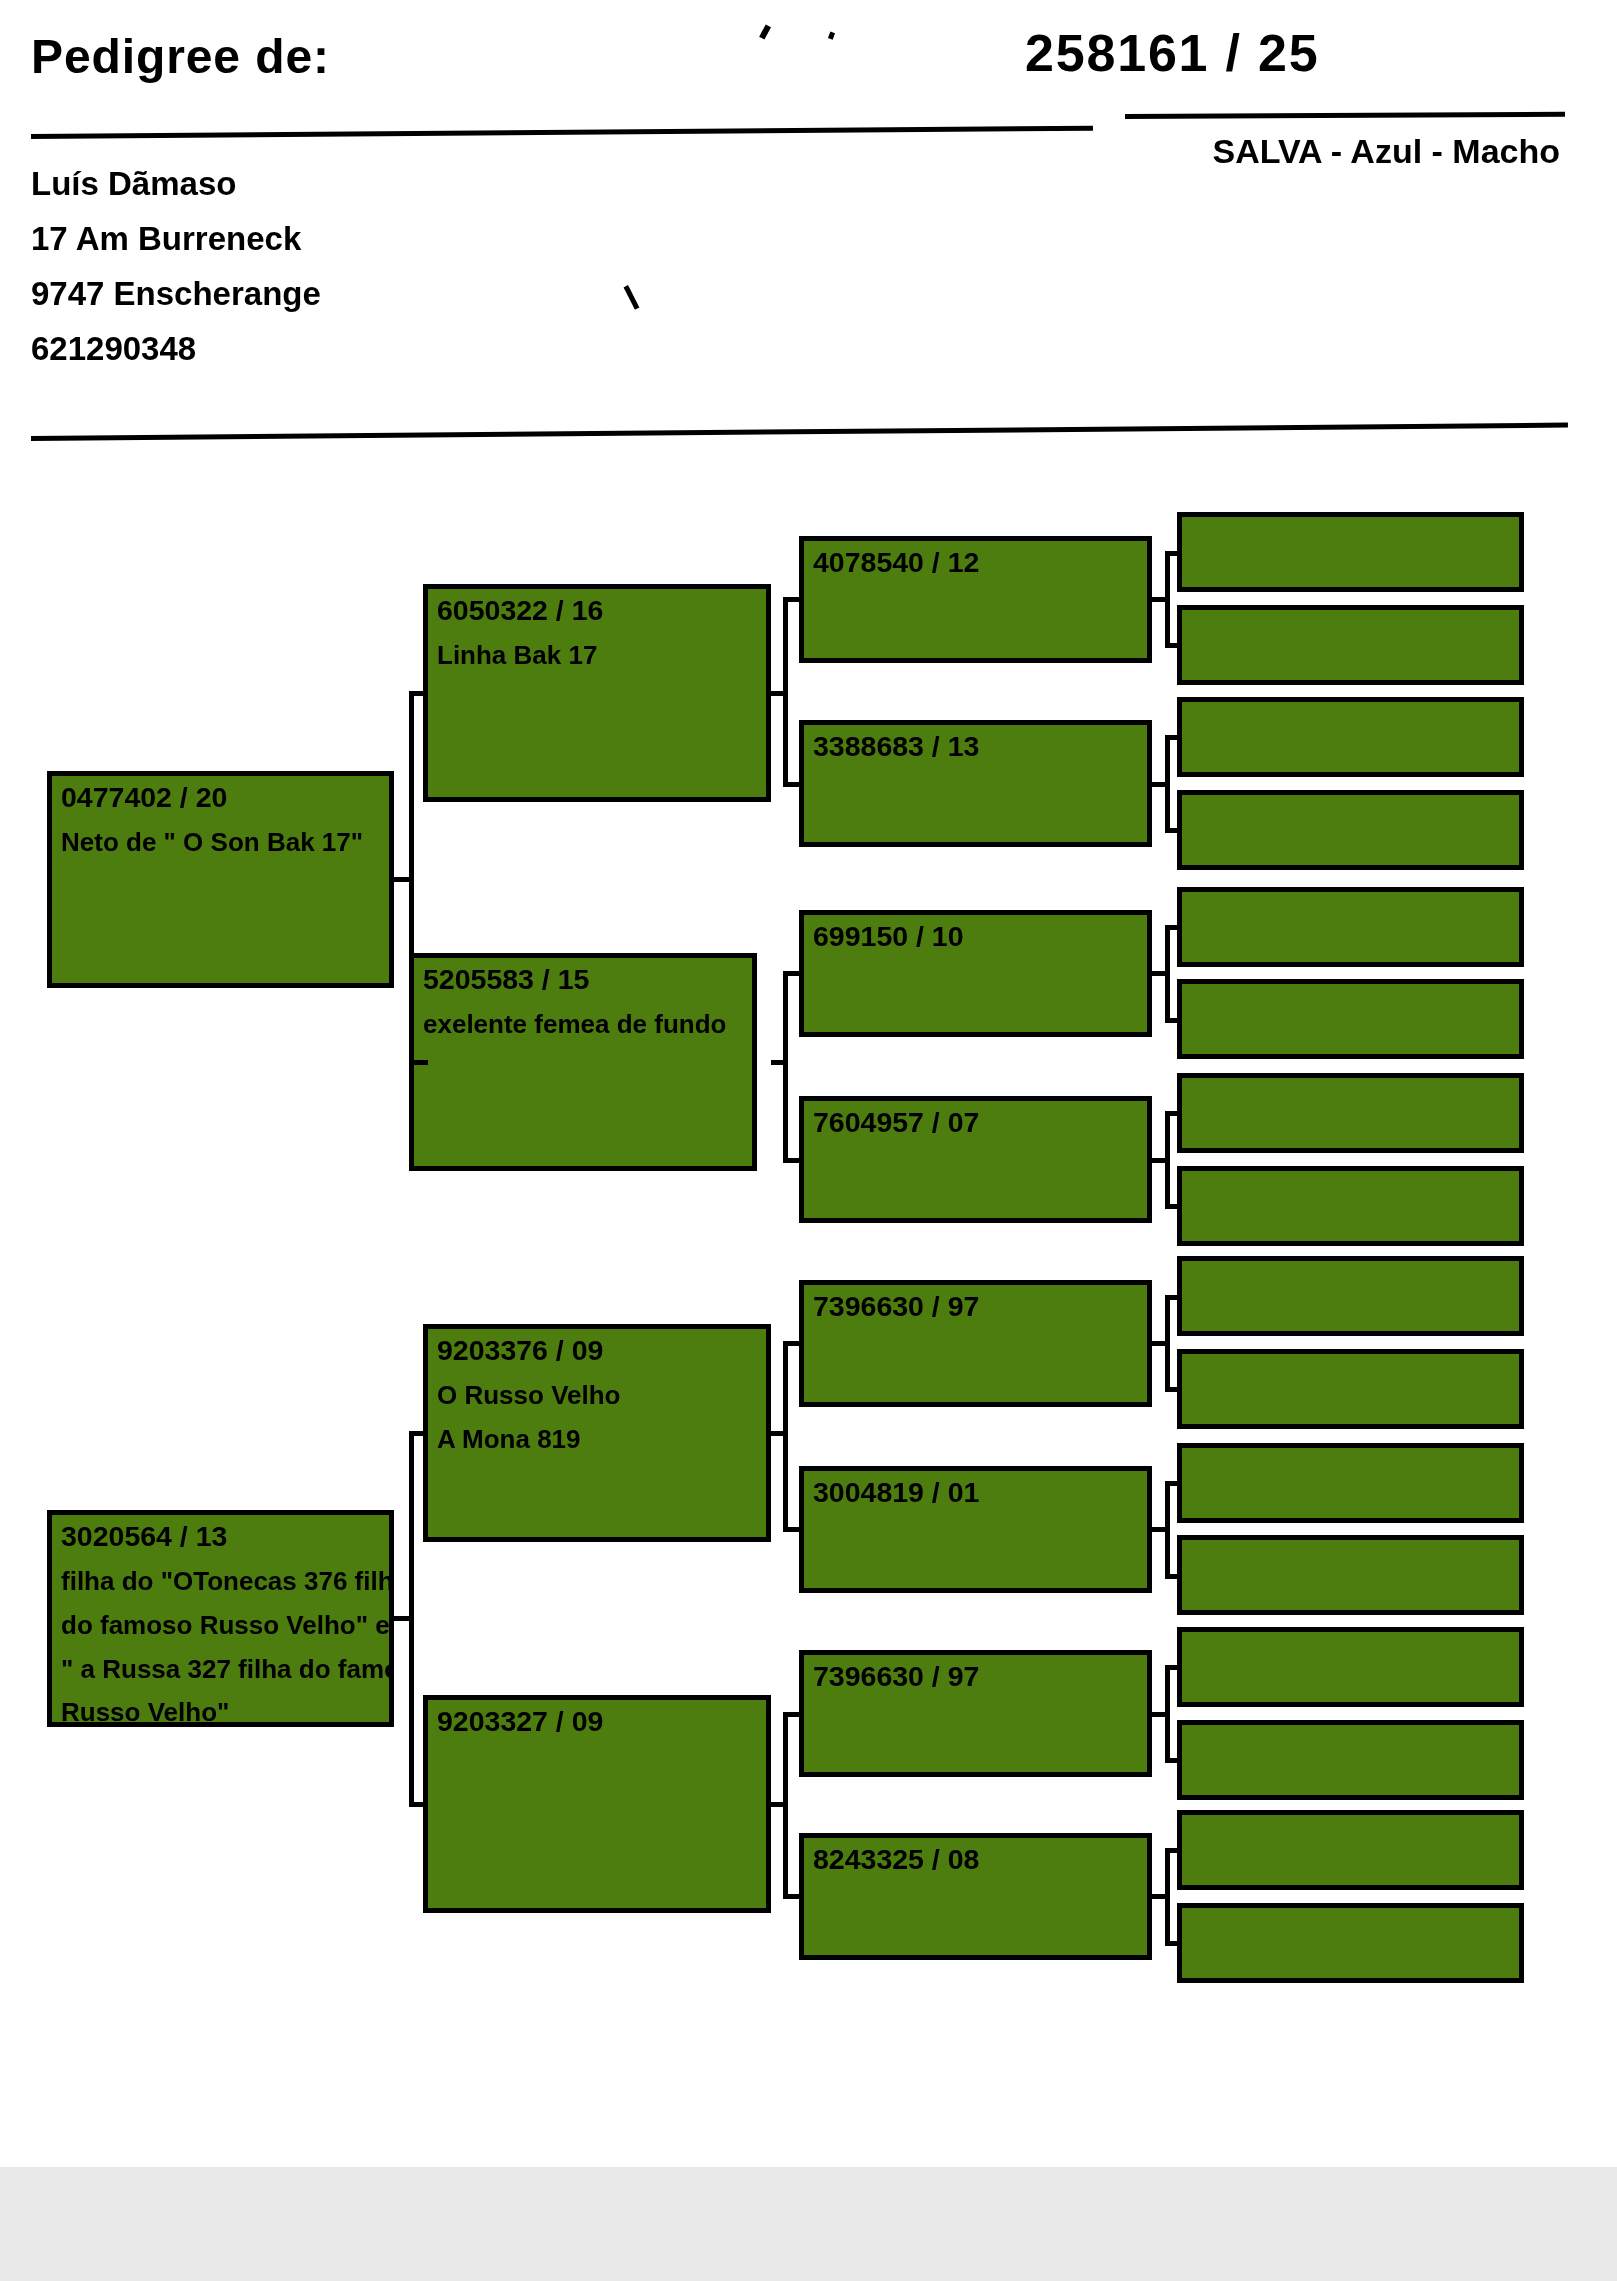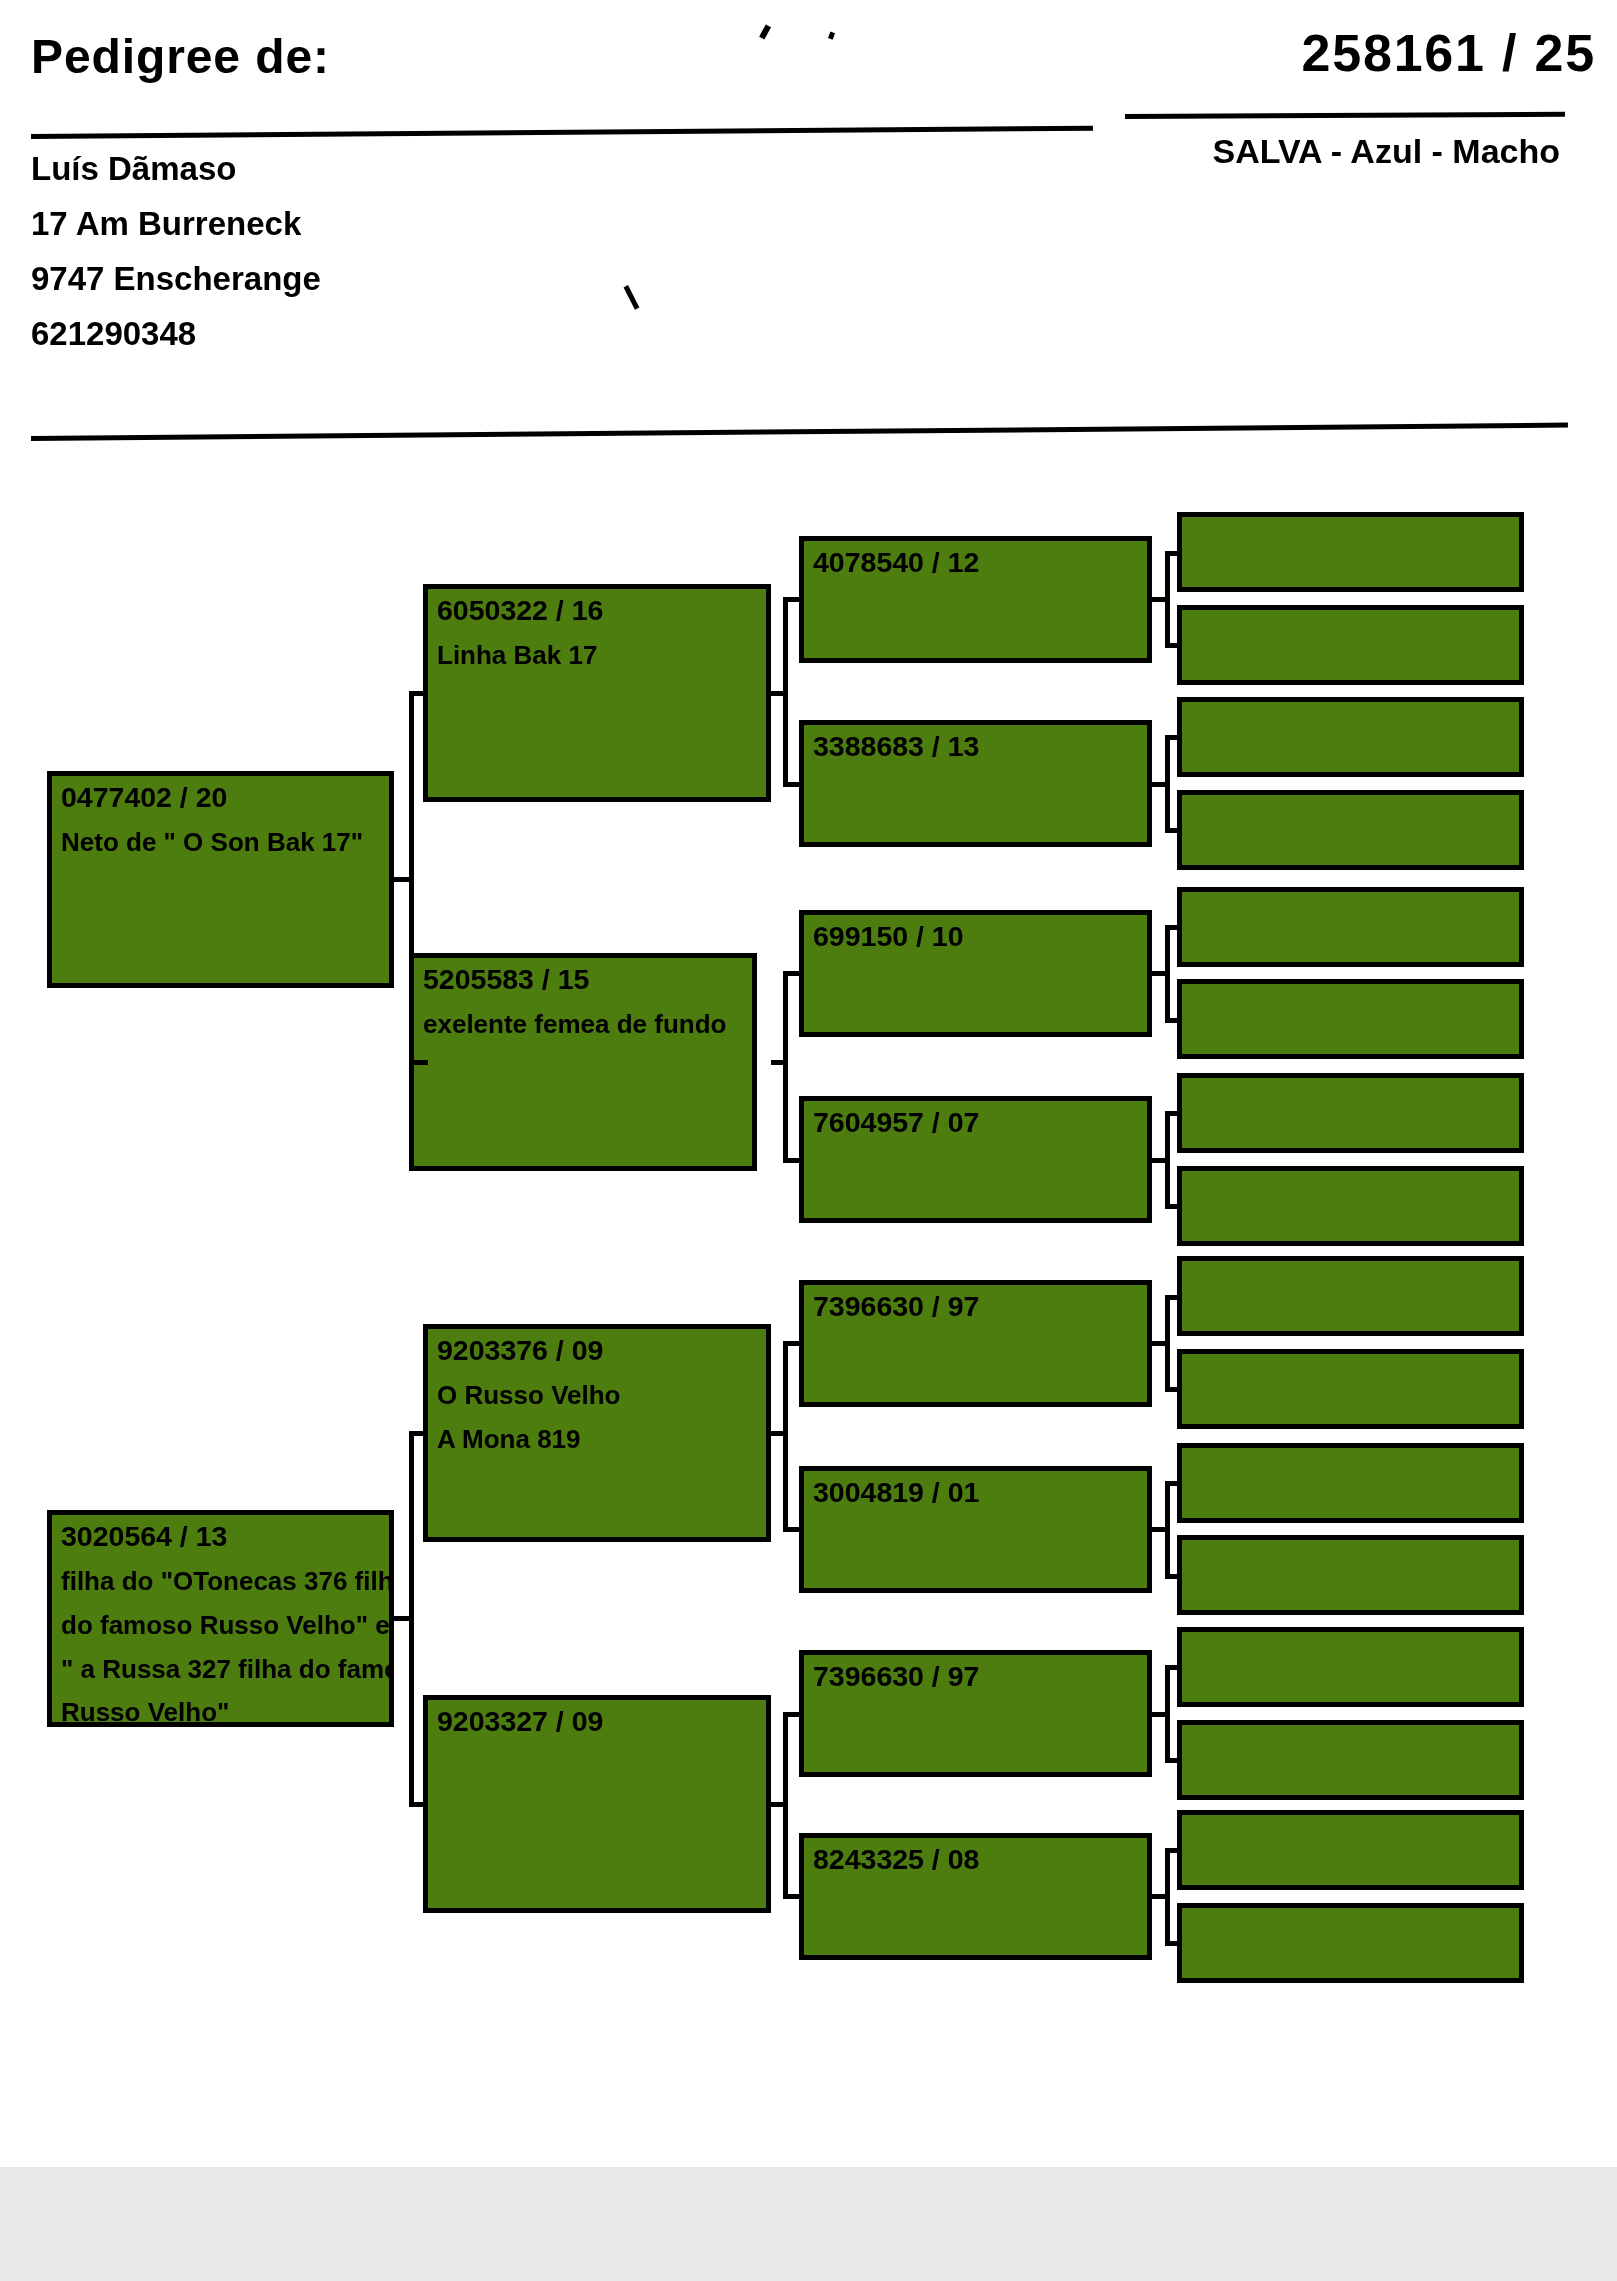--- a/index.html
+++ b/index.html
@@ -2,26 +2,26 @@
 <html style="font-size:14.3px"><head>
 <meta charset="utf-8">
 <style>
   html,body{margin:0;padding:0;background:#e8e8e8;}
   #page{position:relative;width:1617px;height:2167px;background:#ffffff;overflow:hidden;
         font-family:"Liberation Sans","DejaVu Sans",sans-serif;color:#000;padding-left:16px;}
   
   #title{position:absolute;left:31px;top:28.5px;font-size:48px;font-weight:700;letter-spacing:0.9px;}
   #title-underline{position:absolute;left:31px;top:134px;width:1062px;height:5.3px;background:#000;
         transform:rotate(-0.45deg);transform-origin:left center;}
-  #ring-wrap{position:absolute;left:1061px;top:23px;width:535px;text-align:right;}
+  #ring-wrap{position:absolute;left:1025px;top:23px;width:535px;text-align:left;}
   #ring-number{font-size:52px;font-weight:700;letter-spacing:1.8px;}
   #ring-underline{position:absolute;left:1125px;top:114px;width:440px;height:5.3px;background:#000;
         transform:rotate(-0.3deg);transform-origin:left center;}
   #bird-info{position:absolute;left:1025px;top:132px;width:535px;text-align:right;font-size:34px;font-weight:700;}
-  .owner-line{position:absolute;left:31px;font-size:33px;font-weight:700;}
+  .owner-line{position:absolute;left:31px;font-size:33px;font-weight:700;margin-top:15px;}
   #owner-name{top:150px;} #owner-addr1{top:205px;} #owner-addr2{top:260px;} #owner-phone{top:315px;}
   #divider{position:absolute;left:31px;top:436px;width:1537px;height:5.3px;background:#000;
         transform:rotate(-0.5deg);transform-origin:left center;}
   
   .artifact{position:absolute;background:#000;}
   #mark-comma{left:762px;top:25px;width:6.2px;height:14.3px;transform:rotate(28deg);}
   #mark-dot{left:829px;top:32px;width:4.5px;height:7.1px;transform:rotate(20deg);}
   #mark-backslash{left:629px;top:285px;width:4.5px;height:25px;transform:rotate(-27deg);}
   
   #tree{position:absolute;left:0;top:0;width:1617px;height:2281px;}

